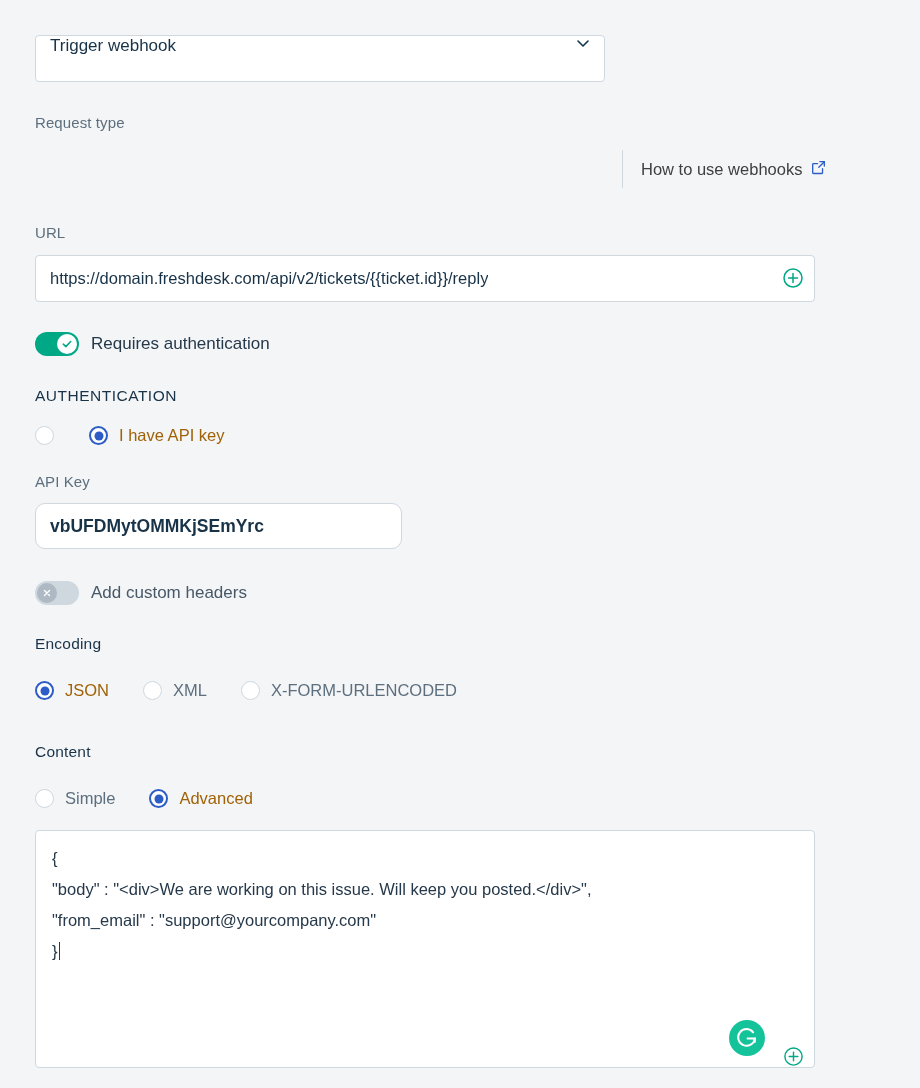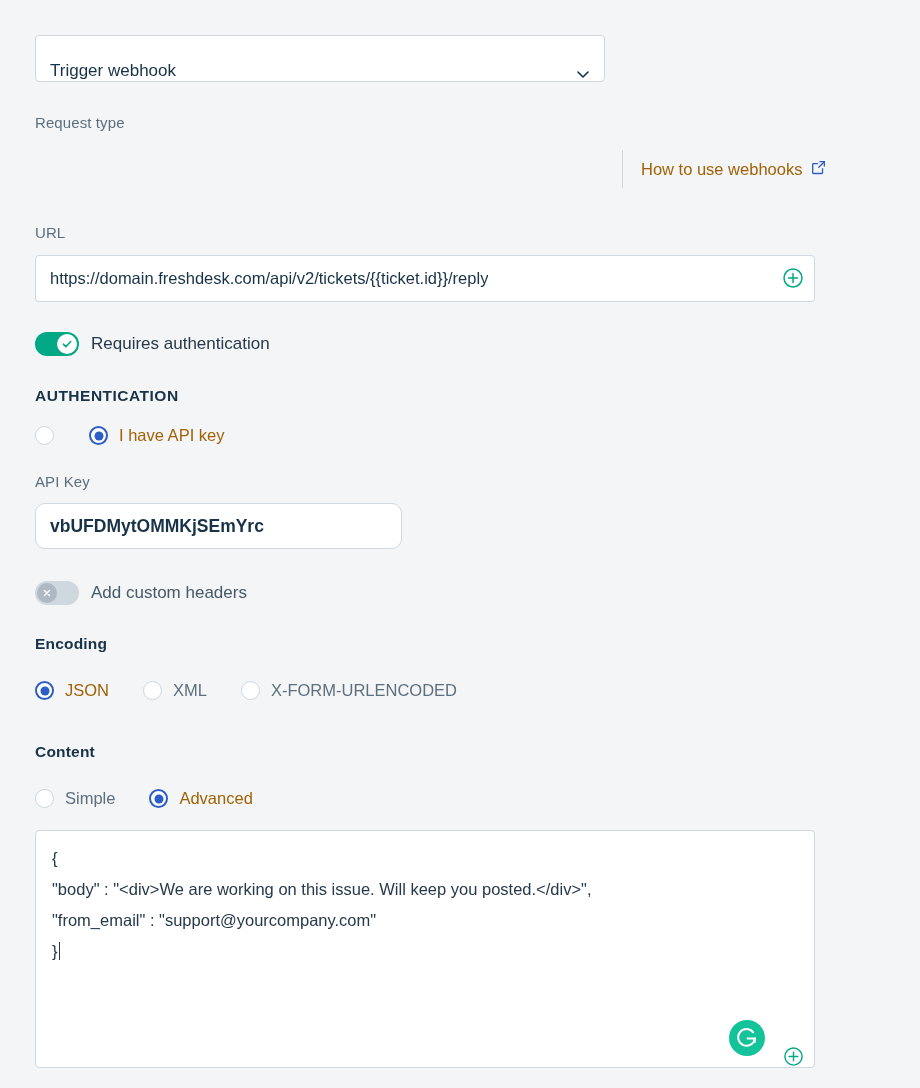--- a/index.html
+++ b/index.html
@@ -24,36 +24,36 @@
 
   
   .field-label {
     font-size: 15px;
     color: #5d6f7f;
     font-weight: 400;
     letter-spacing: 0.1px;
   }
   .section-heading {
     font-size: 15.5px;
-    font-weight: 700;
+    font-weight: 400;
     color: #183247;
     letter-spacing: 0.2px;
   }
   .section-heading.caps {
     letter-spacing: 0.5px;
   }
 
   .select-box {
     position: absolute;
     background: #ffffff;
     border: 1px solid #cfd7df;
     border-radius: 4px;
     box-sizing: border-box;
     display: flex;
-    align-items: flex-end;
+    align-items: flex-start;
     padding: 0 14px;
     cursor: pointer;
   }
   .select-box .sel-value {
     flex: 1;
     font-size: 17px;
     color: #183247;
     font-weight: 400;
     white-space: nowrap;
     overflow: hidden;
@@ -92,21 +92,21 @@
   .vdiv {
     position: absolute;
     width: 1px;
     background: #cfd7df;
   }
   .ext-link {
     position: absolute;
     display: flex;
     align-items: center;
     gap: 9px;
-    color: #a16207;
+    color: #404040;
     font-size: 16.5px;
     text-decoration: none;
     cursor: pointer;
     white-space: nowrap;
   }
 
   
   .toggle {
     position: absolute;
     display: flex;

